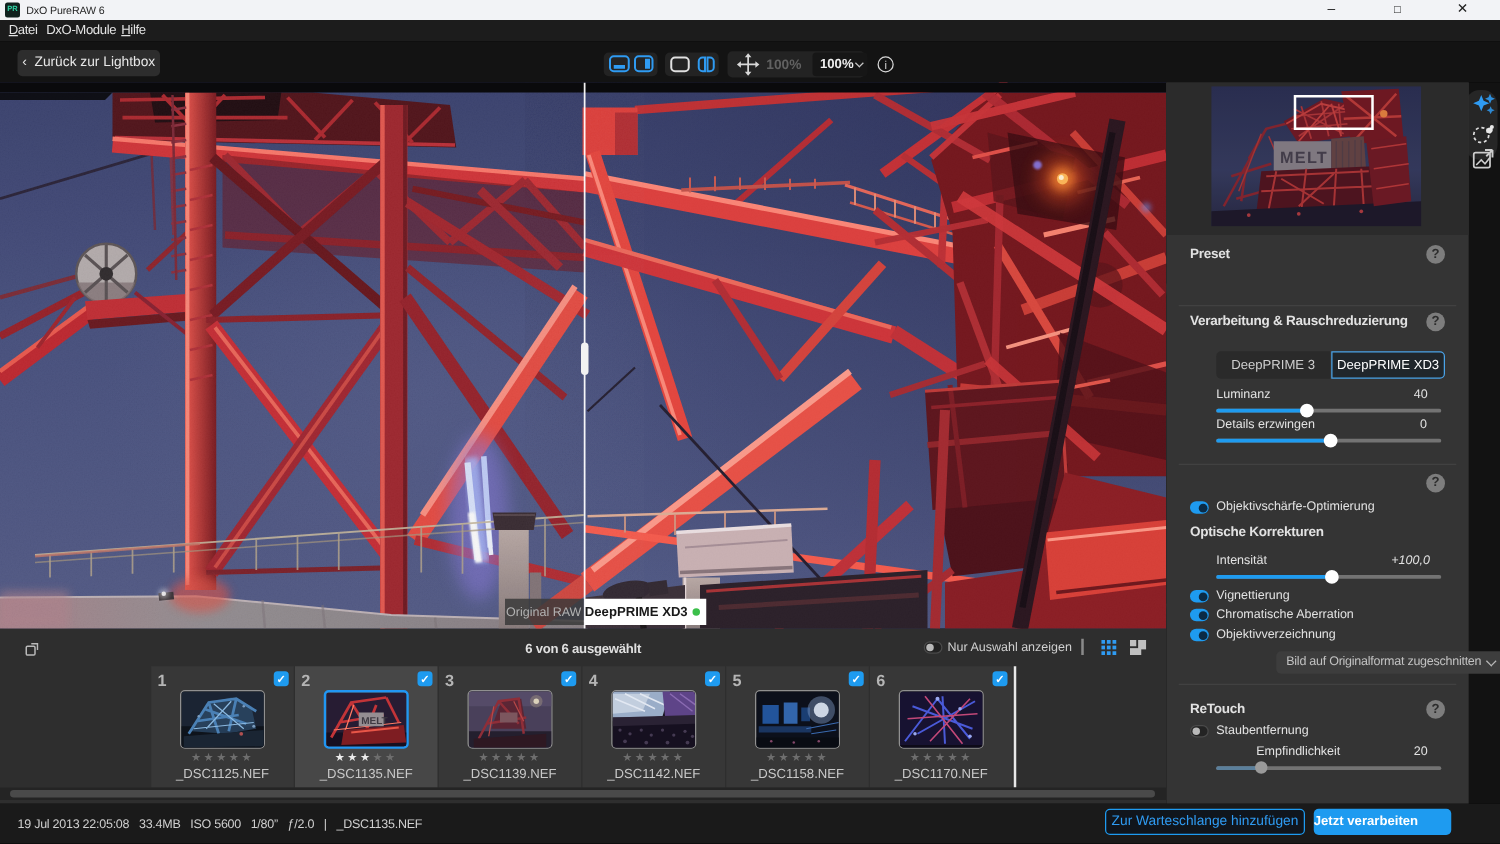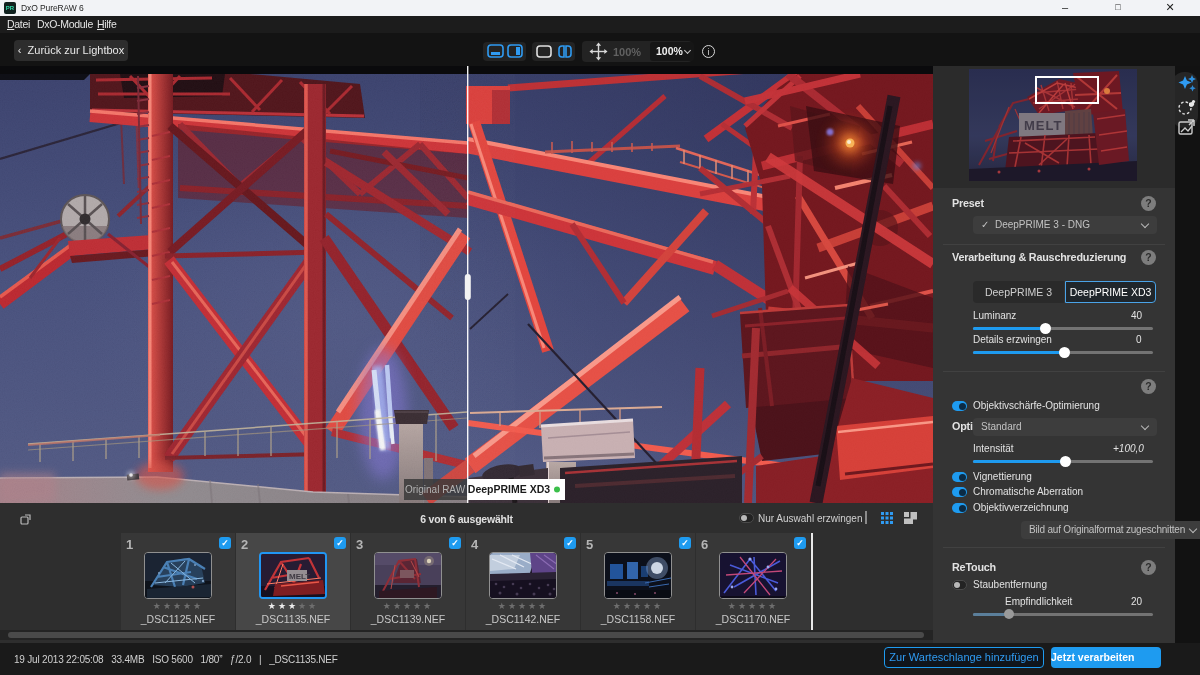--- a/index.html
+++ b/index.html
@@ -529,21 +529,20 @@
 <path d="M124 44 L156 40 L160 92 L130 96 z" fill="#7a1b22"></path>
 <g stroke="#cc3c38" stroke-width="1.4">
         <path d="M128 50 L156 46 M130 66 L158 62 M132 82 L158 78"></path>
       </g>
 <rect x="0" y="0" width="168" height="112" fill="#181430" opacity="0.16"></rect>
 </svg>
   <div class="abs" style="left:102px; top:10px; width:64px; height:28px; border:2px solid #fff;"></div>
 
   <div class="shead" style="top:131px;">Preset</div>
   <div class="qmark" style="top:130px;">?</div>
-  <div class="drop" style="top:150px;"><span style="font-size:10px;">✓</span>&nbsp; DeepPRIME 3 - DNG<span class="chev"></span></div>
   <div class="sect-div" style="top:178px;"></div>
 
   <div class="shead" style="top:185px;">Verarbeitung &amp; Rauschreduzierung</div>
   <div class="qmark" style="top:184px;">?</div>
   <div class="abs" style="left:40px; top:215px; width:91px; height:22px; background:#2a2a2a; border-radius:4px 0 0 4px;
        color:#cfcfcf; font-size:10.5px; text-align:center; line-height:22px; white-space:nowrap;">DeepPRIME 3</div>
   <div class="abs" style="left:132px; top:215px; width:91px; height:22px; background:#20262b; border:1px solid #4aa3e8; border-radius:0 4px 4px 0;
        color:#ffffff; font-size:10.5px; text-align:center; line-height:20px; white-space:nowrap;">DeepPRIME XD3</div>
   <div class="slabel" style="top:244px;">Luminanz</div>
     <div class="sval" style="left:198px; top:244px;">40</div>
@@ -558,21 +557,20 @@
       <div class="knob" style="left:86px;"></div>
     </div>
   <div class="sect-div" style="top:305px;"></div>
 
   <div class="shead" style="top:314px;margin-top:40px;">Optische Korrekturen</div>
   <div class="qmark" style="top:313px;">?</div>
   <div class="toggle" style="top:335px;">
       <div class="dot"></div>
     </div>
   <div class="tlabel" style="top:334px;">Objektivschärfe-Optimierung</div>
-  <div class="drop" style="top:352px;">Standard<span class="chev"></span></div>
   <div class="slabel" style="top:377px;">Intensität</div>
     <div class="sval" style="left:180px; top:377px;font-style:italic;">+100,0</div>
   <div class="track" style="top:394px;">
       <div class="fill" style="width:92px;"></div>
       <div class="knob" style="left:87px;"></div>
     </div>
   <div class="toggle" style="top:406px;">
       <div class="dot"></div>
     </div>
   <div class="tlabel" style="top:405px;">Vignettierung</div>
@@ -603,21 +601,21 @@
 
 <div id="filmstrip" class="abs">
   <svg class="abs" style="left:20px; top:11px;" width="11" height="11" viewBox="0 0 11 11">
     <rect x="1" y="3" width="7" height="7" rx="1" fill="none" stroke="#b9b9b9" stroke-width="1.2"></rect>
     <path d="M5 1 h5 v5" fill="none" stroke="#b9b9b9" stroke-width="1.2"></path>
   </svg>
   <div class="abs" style="left:0; top:10px; width:933px; text-align:center; font-size:10.5px; font-weight:bold; letter-spacing:-0.2px; color:#e0e0e0;">6 von 6 ausgewählt</div>
   <div class="abs" style="left:739px; top:10px; width:15px; height:10px; border-radius:5px; background:#222; border:1px solid #4a4a4a;">
     <div style="position:absolute; left:1px; top:1px; width:6px; height:6px; border-radius:50%; background:#b9b9b9;"></div>
   </div>
-  <div class="abs" style="left:758px; top:10px; font-size:10px; color:#d0d0d0;">Nur Auswahl erzwingen</div>
+  <div class="abs" style="left:758px; top:10px; font-size:10px; color:#d0d0d0;">Nur Auswahl anzeigen</div>
   <div class="abs" style="left:865px; top:8px; width:1.5px; height:13px; background:#8a8a8a;"></div>
   <svg class="abs" style="left:881px; top:9px;" width="36" height="12" viewBox="0 0 36 12">
     <g fill="#2f9bf2">
       <rect x="0" y="0" width="3" height="3"></rect>
         <rect x="4.5" y="0" width="3" height="3"></rect>
         <rect x="9" y="0" width="3" height="3"></rect>
       <rect x="0" y="4.5" width="3" height="3"></rect>
         <rect x="4.5" y="4.5" width="3" height="3"></rect>
         <rect x="9" y="4.5" width="3" height="3"></rect>
       <rect x="0" y="9" width="3" height="3"></rect>

